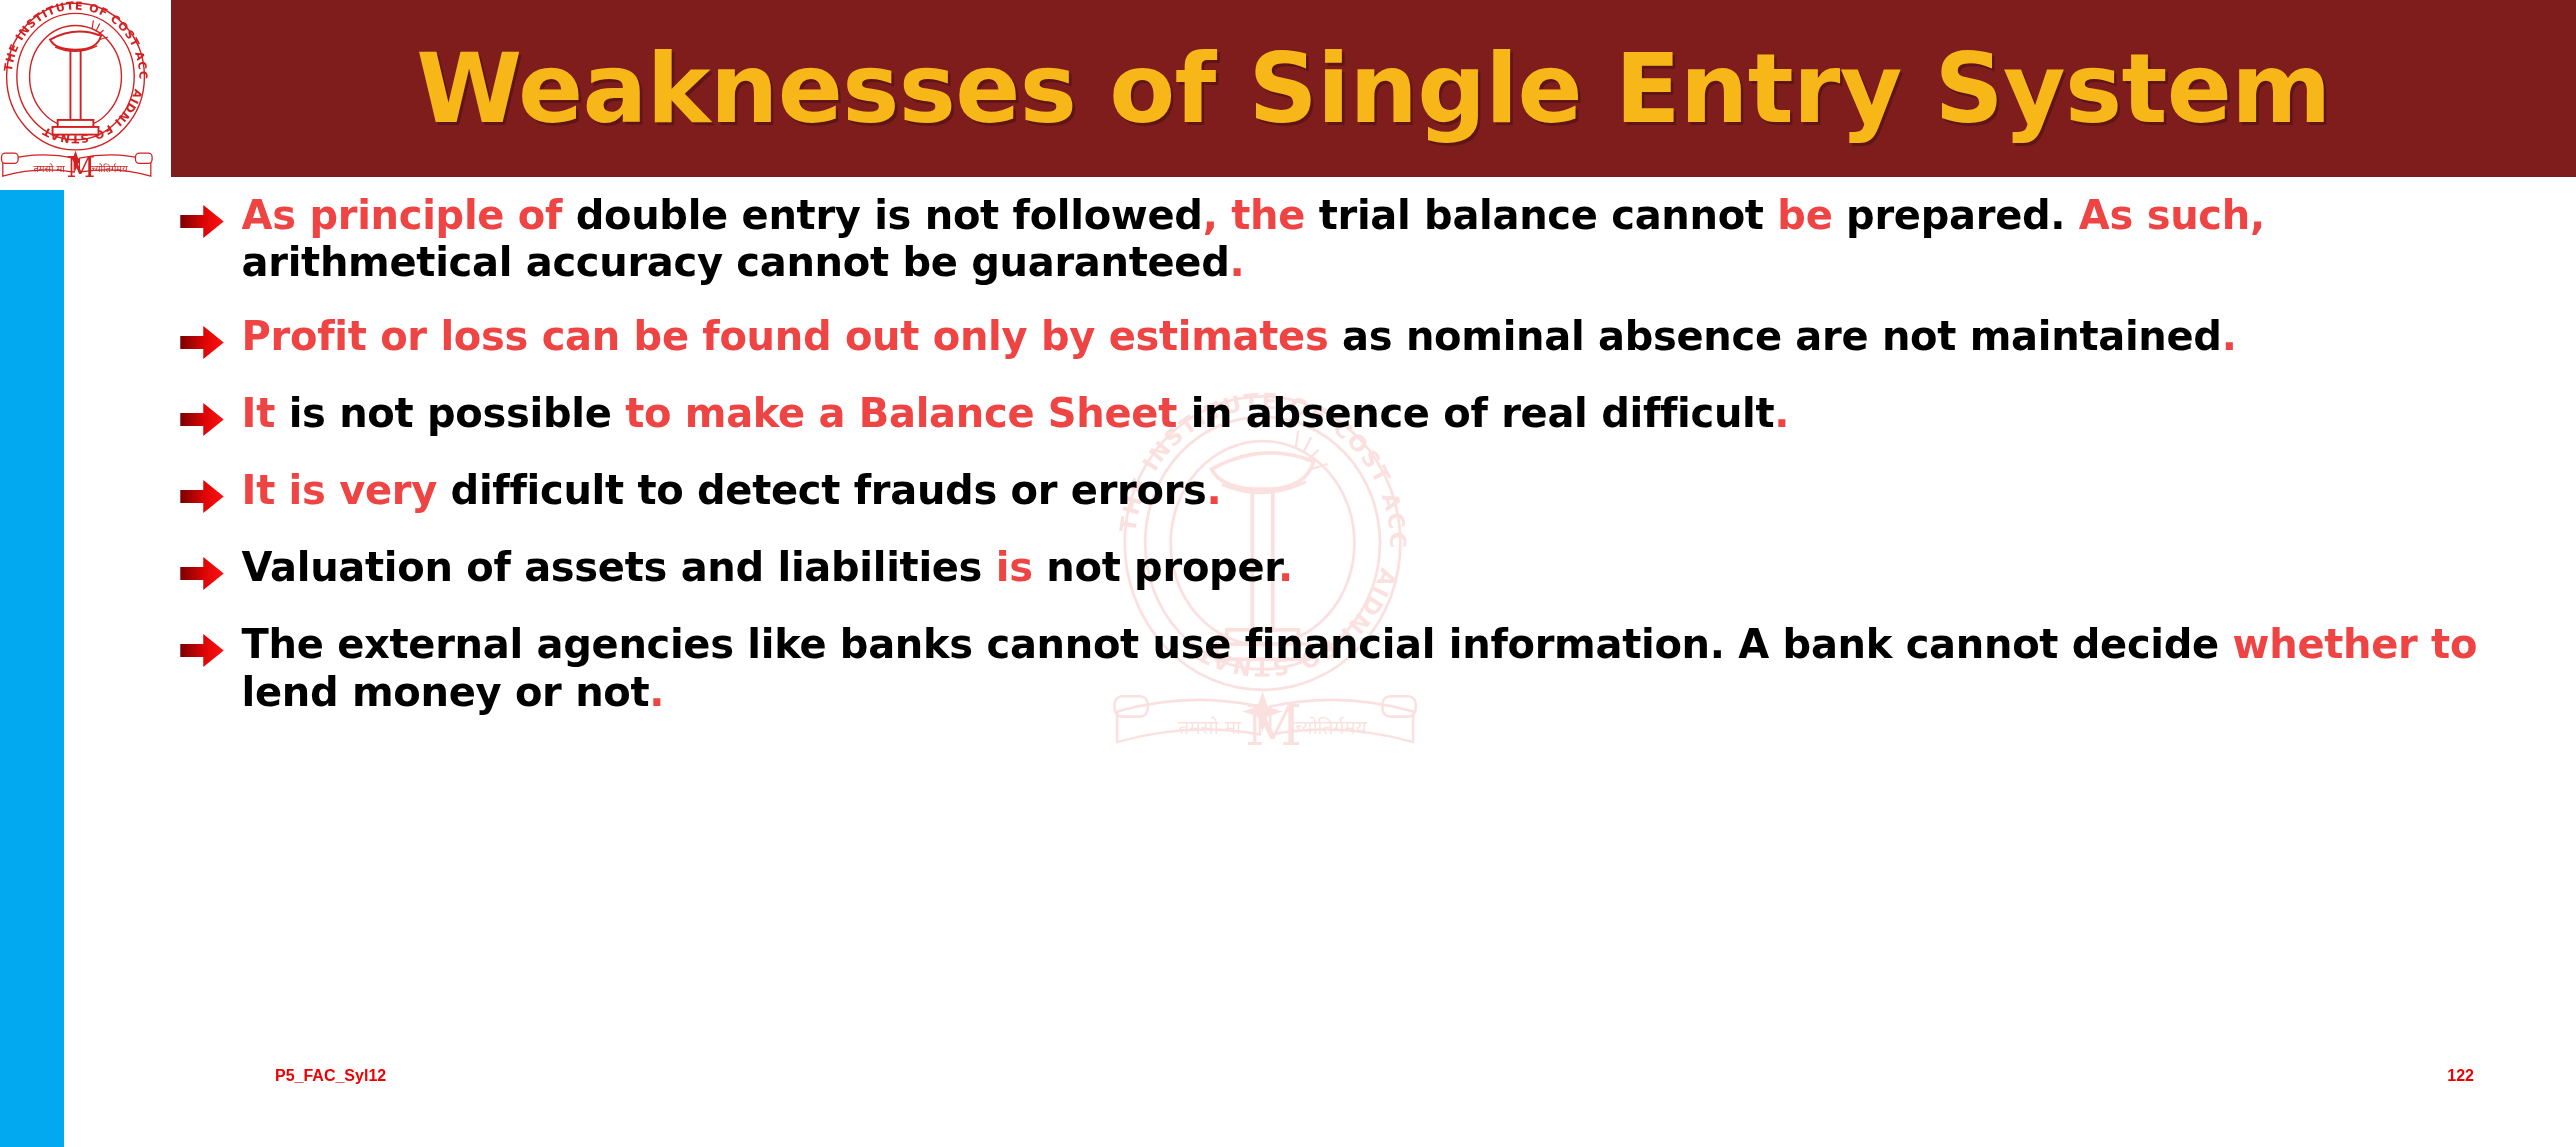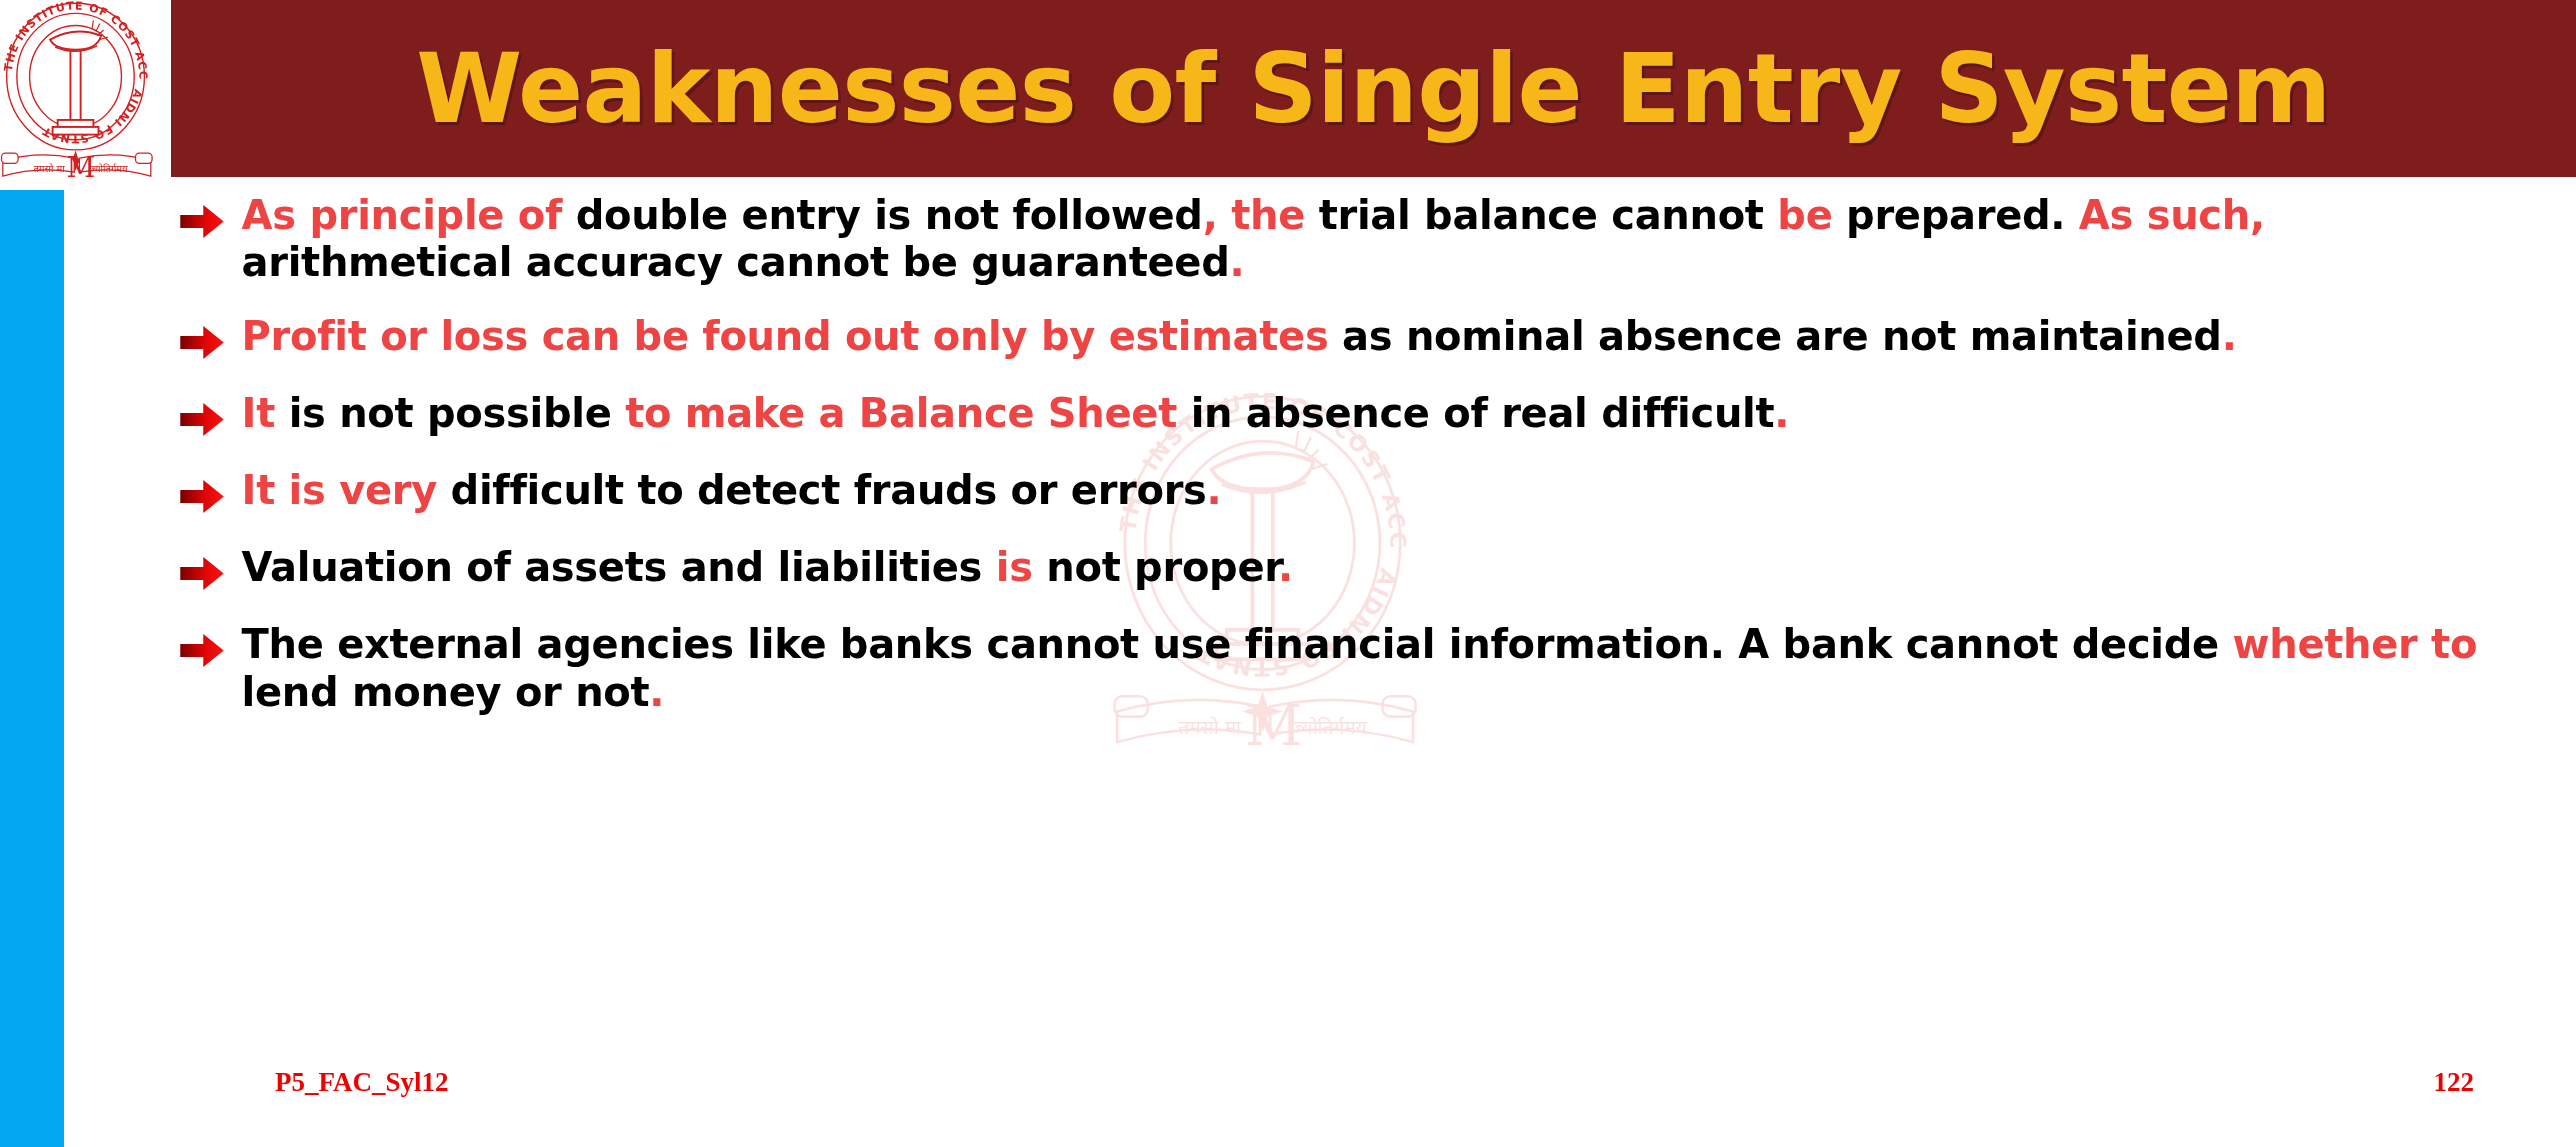--- a/index.html
+++ b/index.html
@@ -102,22 +102,22 @@
   }
   .hi { color: #ef4444; }
 
   
   #footer {
     position: absolute;
     left: 0px;
     top: 1067px;
     width: 2576px;
     height: 45px;
-    font-family: Liberation Serif, serif;
-    font-size: 27px;
+    font-family: Liberation Sans, sans-serif;
+    font-size: 16px;
     font-weight: bold;
     color: #EE0000;
   }
   #footer-code  { position: absolute; left: 275px;  top: 0px; }
   #footer-inst  { position: absolute; left: 786px; top: 0px; }
   #footer-page  { position: absolute; right: 102px; top: 0px; }
 </style>
 </head>
 <body>
 

